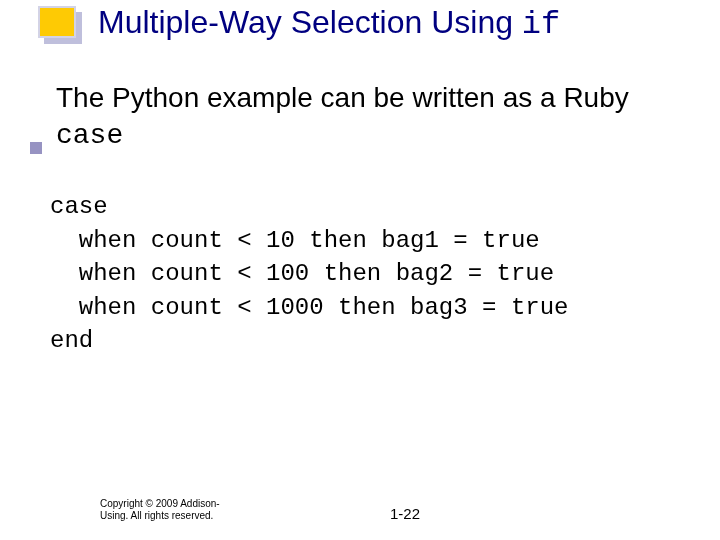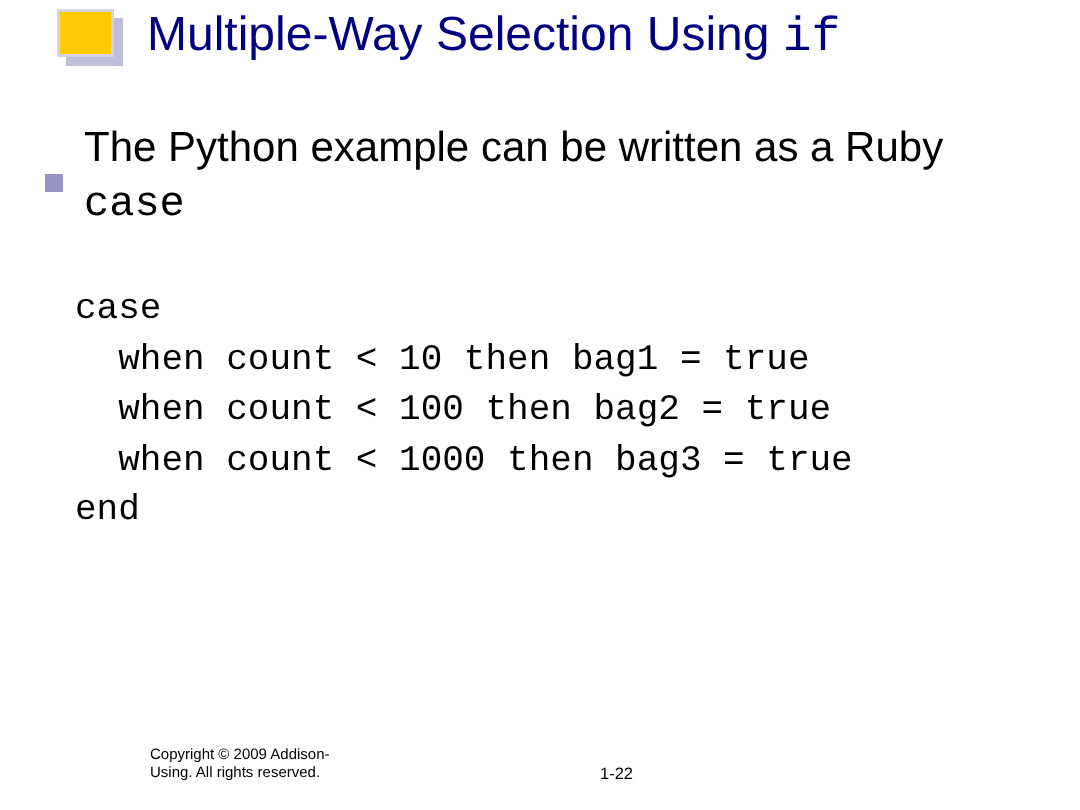--- a/index.html
+++ b/index.html
@@ -38,21 +38,21 @@
     color: #000080;
     white-space: nowrap;
   }
   .title .code { font-family: "Courier New", monospace; }
   .bullet-row {
     position: absolute;
     left: 30px;
     top: 80px;
     right: 30px;
     display: flex;
-    align-items: center;
+    align-items: flex-end;
   }
   .bullet-square {
     flex: 0 0 auto;
     width: 12px;
     height: 12px;
     background: #9793c2;
     margin-top: 10px;
     margin-right: 14px;
   }
   .bullet-text {
@@ -79,23 +79,23 @@
   }
   .footer .copy {
     display: inline-block;
     width: 130px;
     line-height: 1.2;
     vertical-align: bottom;
     margin-top: 41px;
   }
   .footer .pagenum {
     position: absolute;
-    left: 300px;
+    left: 290px;
     bottom: 0;
-    font-size: 11px;
+    font-size: 15px;
   }
 </style>
 </head>
 <body>
 
 <div class="slide">
 
   <div class="accent"></div>
 
   <div class="title">

